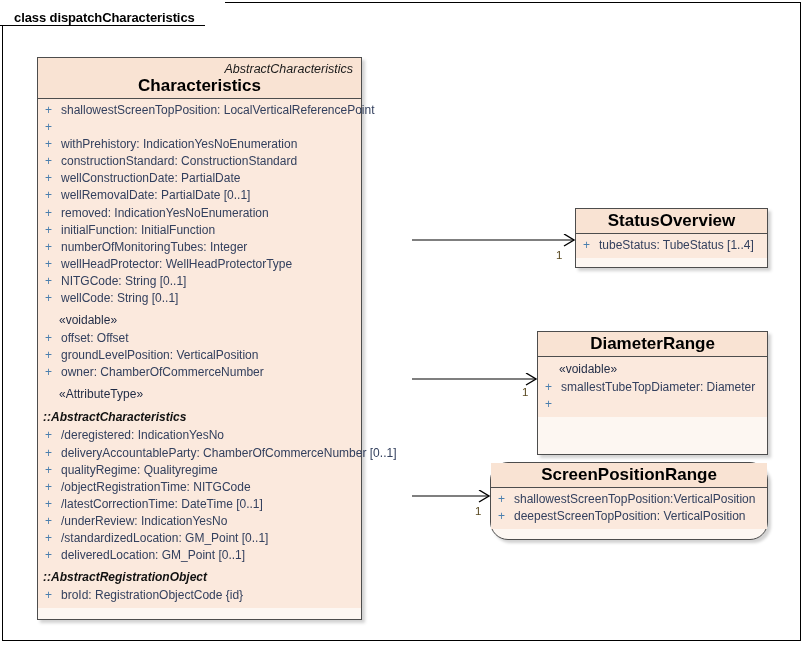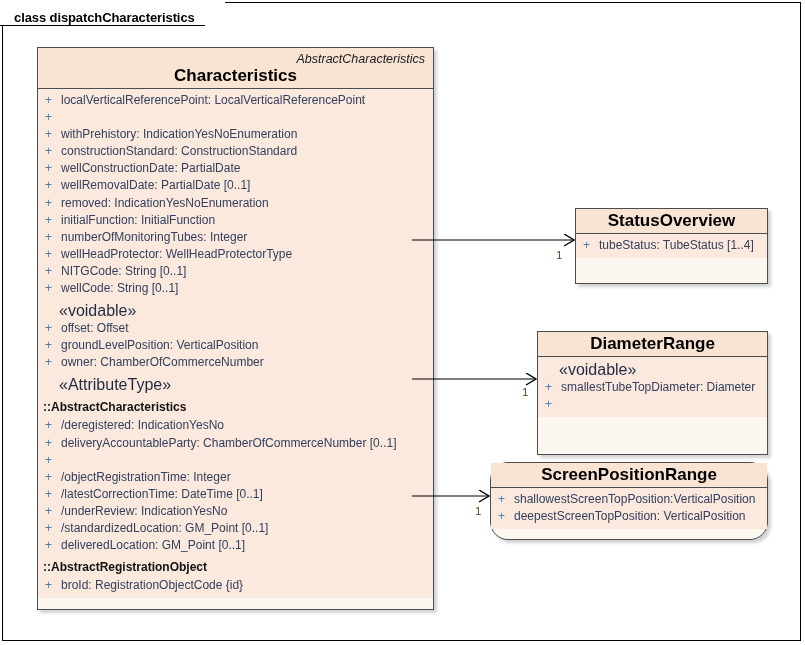--- a/index.html
+++ b/index.html
@@ -119,48 +119,49 @@
   .attr .vis {
     color: #4a7fae;
     width: 16px;
     flex: 0 0 16px;
     font-size: 12px;
   }
   .attr .sig {
     color: #33405e;
   }
   .stereo {
-    font-size: 16px;
+    font-size: 12px;
     line-height: 19px;
     color: #1f2a44;
     padding-left: 21px;
     white-space: nowrap;
   }
   .sect-head {
     font-size: 12px;
     line-height: 19px;
+    font-style: italic;
     font-weight: bold;
     color: #111111;
     padding-left: 5px;
     white-space: nowrap;
   }
   .spacer-sm { height: 4px; }
 
   
   #class-characteristics {
     left: 37px;
-    top: 47px;
-    width: 397px;
+    top: 57px;
+    width: 325px;
     height: 563px;
   }
   #class-statusoverview {
     left: 575px;
     top: 208px;
     width: 193px;
-    height: 76px;
+    height: 60px;
   }
   #class-diameterrange {
     left: 537px;
     top: 331px;
     width: 231px;
     height: 124px;
   }
   #class-screenpositionrange {
     left: 490px;
     top: 462px;
@@ -218,21 +219,21 @@
 <div class="uml-class" id="class-characteristics">
   <div class="uml-header">
     <div class="uml-parent">AbstractCharacteristics</div>
     <div class="uml-name">Characteristics</div>
   </div>
   <div class="uml-body">
 
     <div>
       <div class="attr">
           <span class="vis">+</span>
-          <span class="sig">localVerticalReferencePoint: LocalVerticalReferencePoint</span>
+          <span class="sig">shallowestScreenTopPosition: LocalVerticalReferencePoint</span>
         </div>
       <div class="attr">
           <span class="vis">+</span>
         </div>
       <div class="attr">
           <span class="vis">+</span>
           <span class="sig">withPrehistory: IndicationYesNoEnumeration</span>
         </div>
       <div class="attr">
           <span class="vis">+</span>
@@ -303,24 +304,25 @@
       <div class="attr">
           <span class="vis">+</span>
           <span class="sig">/deregistered: IndicationYesNo</span>
         </div>
       <div class="attr">
           <span class="vis">+</span>
           <span class="sig">deliveryAccountableParty: ChamberOfCommerceNumber [0..1]</span>
         </div>
       <div class="attr">
           <span class="vis">+</span>
-        </div>
-      <div class="attr">
-          <span class="vis">+</span>
-          <span class="sig">/objectRegistrationTime: Integer</span>
+          <span class="sig">qualityRegime: Qualityregime</span>
+        </div>
+      <div class="attr">
+          <span class="vis">+</span>
+          <span class="sig">/objectRegistrationTime: NITGCode</span>
         </div>
       <div class="attr">
           <span class="vis">+</span>
           <span class="sig">/latestCorrectionTime: DateTime [0..1]</span>
         </div>
       <div class="attr">
           <span class="vis">+</span>
           <span class="sig">/underReview: IndicationYesNo</span>
         </div>
       <div class="attr">

